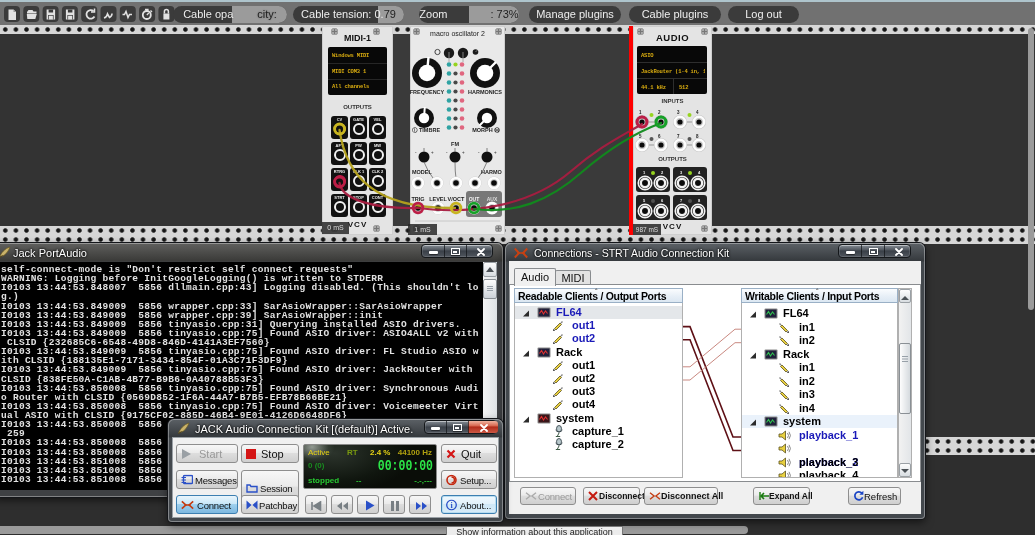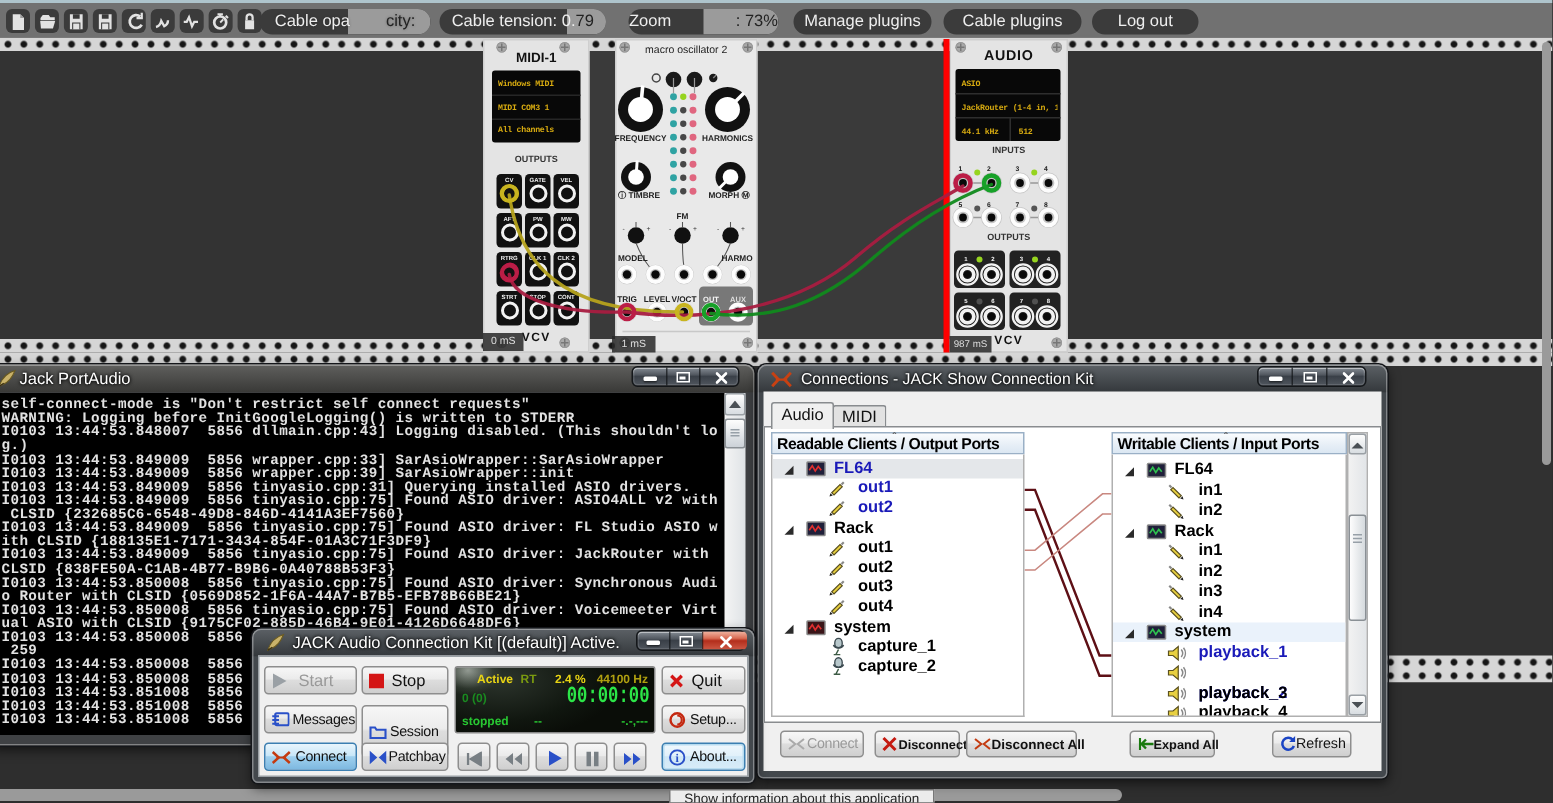--- a/index.html
+++ b/index.html
@@ -491,21 +491,21 @@
 
 <div class="win" id="connwin" style="left:505px;top:243px;width:420px;height:276px;z-index:11;background:linear-gradient(#5c6166,#35393d 18px,#43484d 19px,#43484d);">
   <div class="titlebar">
     <svg class="abs" style="left:9px;top:4px;" width="14" height="12" viewBox="0 0 14 12">
         <g stroke="#c84112" stroke-width="1.9" fill="none">
           <path d="M0.8 1.5 L5 6 L0.8 10.5"></path>
           <path d="M13.2 1.5 L9 6 L13.2 10.5"></path>
           <line x1="3.2" y1="6" x2="10.8" y2="6" stroke-width="1.5"></line>
         </g>
       </svg>
-    <div class="titletext" style="left:29px;font-size:10.5px;">Connections - JACK Show Connection Kit</div>
+    <div class="titletext" style="left:29px;font-size:10.5px;">Connections - STRT Audio Connection Kit</div>
     <div class="capbar" style="left:333px;width:73px;">
       <div class="capseg first" style="left:0;width:22px;">
           <div class="minbar"></div>
         </div>
       <div class="capseg" style="left:22px;width:22px;">
           <div class="maxbox"></div>
         </div>
       <div class="capseg" style="left:45px;width:27px;">
           <svg style="position:absolute;left:50%;top:3px;margin-left:-4px;" width="8" height="8" viewBox="0 0 8 8">
             <path d="M1 1 L7 7 M7 1 L1 7" stroke="#fff" stroke-width="1.8" stroke-linecap="round"></path>
@@ -872,21 +872,21 @@
       <span class="tx" style="left:20px;font-size:9.5px;letter-spacing:-0.2px;">Connect</span>
     </div>
   <div class="btn" style="left:73px;top:76px;width:58px;height:19px;">
       <span class="ic"><svg width="12" height="11" viewBox="0 0 12 11">
           <path d="M0.5 1 L5.5 5.5 L0.5 10 Z M11.5 1 L6.5 5.5 L11.5 10 Z" fill="#2a50c8"></path>
         </svg></span>
       <span class="tx" style="left:17px;font-size:9.5px;letter-spacing:-0.2px;">Patchbay</span>
     </div>
 
   <div class="abs" style="left:135px;top:25px;width:134px;height:45px;background:radial-gradient(ellipse 30px 22px at 8px 2px, rgba(240,248,240,0.55), rgba(140,160,140,0.12) 55%, rgba(0,0,0,0) 75%),radial-gradient(ellipse 80px 40px at 30px 8px, #2c342c, #10160f 70%, #0a0d08);border:1px solid #888;box-sizing:border-box;border-radius:2px;overflow:hidden;font-family:'Liberation Sans',sans-serif;">
-    <div class="abs" style="left:14px;top:3px;font-size:8px;font-weight:bold;color:#e8d414;">Active</div>
+    <div class="abs" style="left:4px;top:3px;font-size:8px;font-weight:normal;color:#e8d414;">Active</div>
     <div class="abs" style="left:43px;top:3px;font-size:8px;font-weight:bold;color:#7a9a10;">RT</div>
     <div class="abs" style="left:66px;top:3px;font-size:8px;font-weight:bold;color:#e8d414;">2.4 %</div>
     <div class="abs" style="right:4px;top:3px;font-size:8px;font-weight:bold;color:#b0a010;">44100 Hz</div>
     <div class="abs" style="left:4px;top:16px;font-size:8px;font-weight:bold;color:#1a8a20;">0 (0)</div>
     <div class="abs" style="right:3px;top:11px;font-size:11.5px;font-weight:bold;color:#2ce648;font-family:'Liberation Mono',monospace;letter-spacing:0px;transform:scaleY(1.35);transform-origin:100% 0;">00:00:00</div>
     <div class="abs" style="left:4px;top:31px;font-size:8px;font-weight:bold;color:#28c832;">stopped</div>
     <div class="abs" style="left:52px;top:31px;font-size:8px;font-weight:bold;color:#28c832;">--</div>
     <div class="abs" style="right:4px;top:31px;font-size:8px;font-weight:bold;color:#28c832;">-.-,---</div>
   </div>
 

